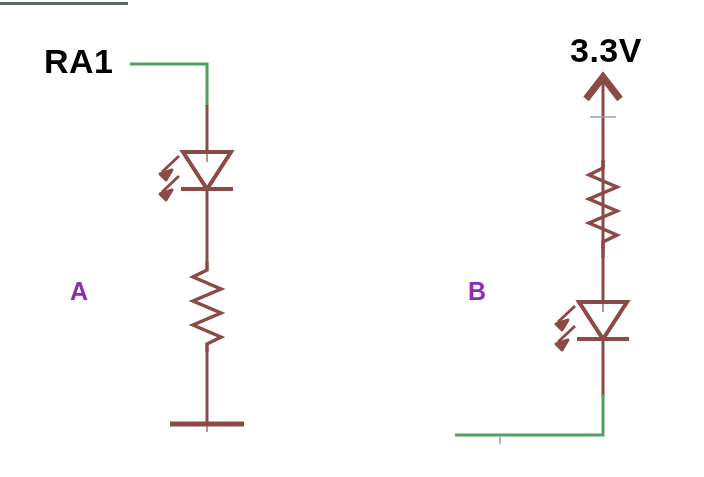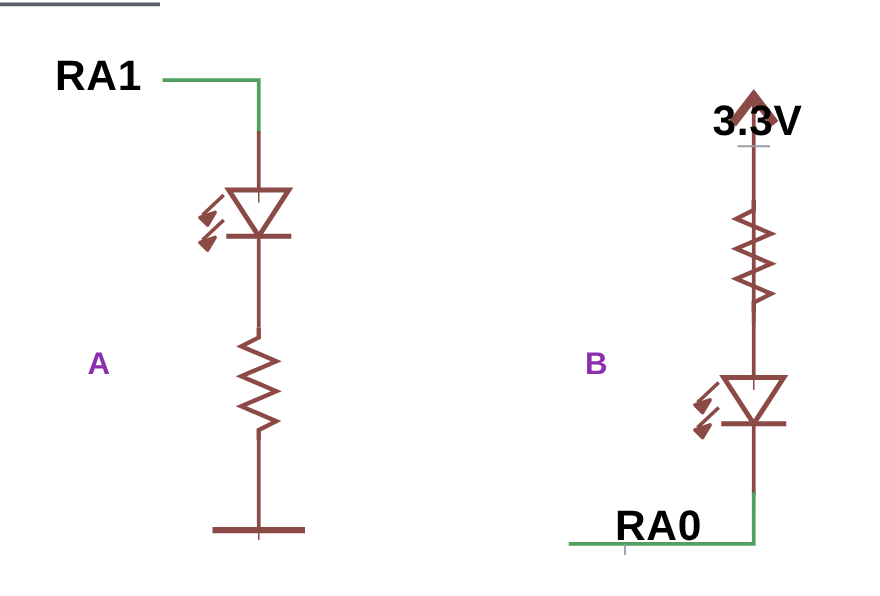--- a/index.html
+++ b/index.html
@@ -84,21 +84,20 @@
 
       <path d="M603 394 L603 435 L455 435" fill="none" stroke="#52a05f" stroke-width="3"></path>
 
       <line x1="500" y1="435" x2="500" y2="444" stroke="#9aa0a6" stroke-width="1.5"></line>
     </g>
   </svg>
 
   <div class="txt net-label" style="left:44px;top:44px;">RA1</div>
 
 
-  <div class="txt net-label" style="left:570px;top:33px;margin-top:47px;">3.3V</div>
+  <div class="txt net-label" style="left:570px;top:33px;">3.3V</div>
 
-  <div class="txt net-label" style="left:492px;top:404px;">RA0</div>
 
   <div class="txt circuit-id" style="left:70px;top:279px;">A</div>
 
   <div class="txt circuit-id" style="left:468px;top:279px;">B</div>
 
 </div>
 
 </body></html>

